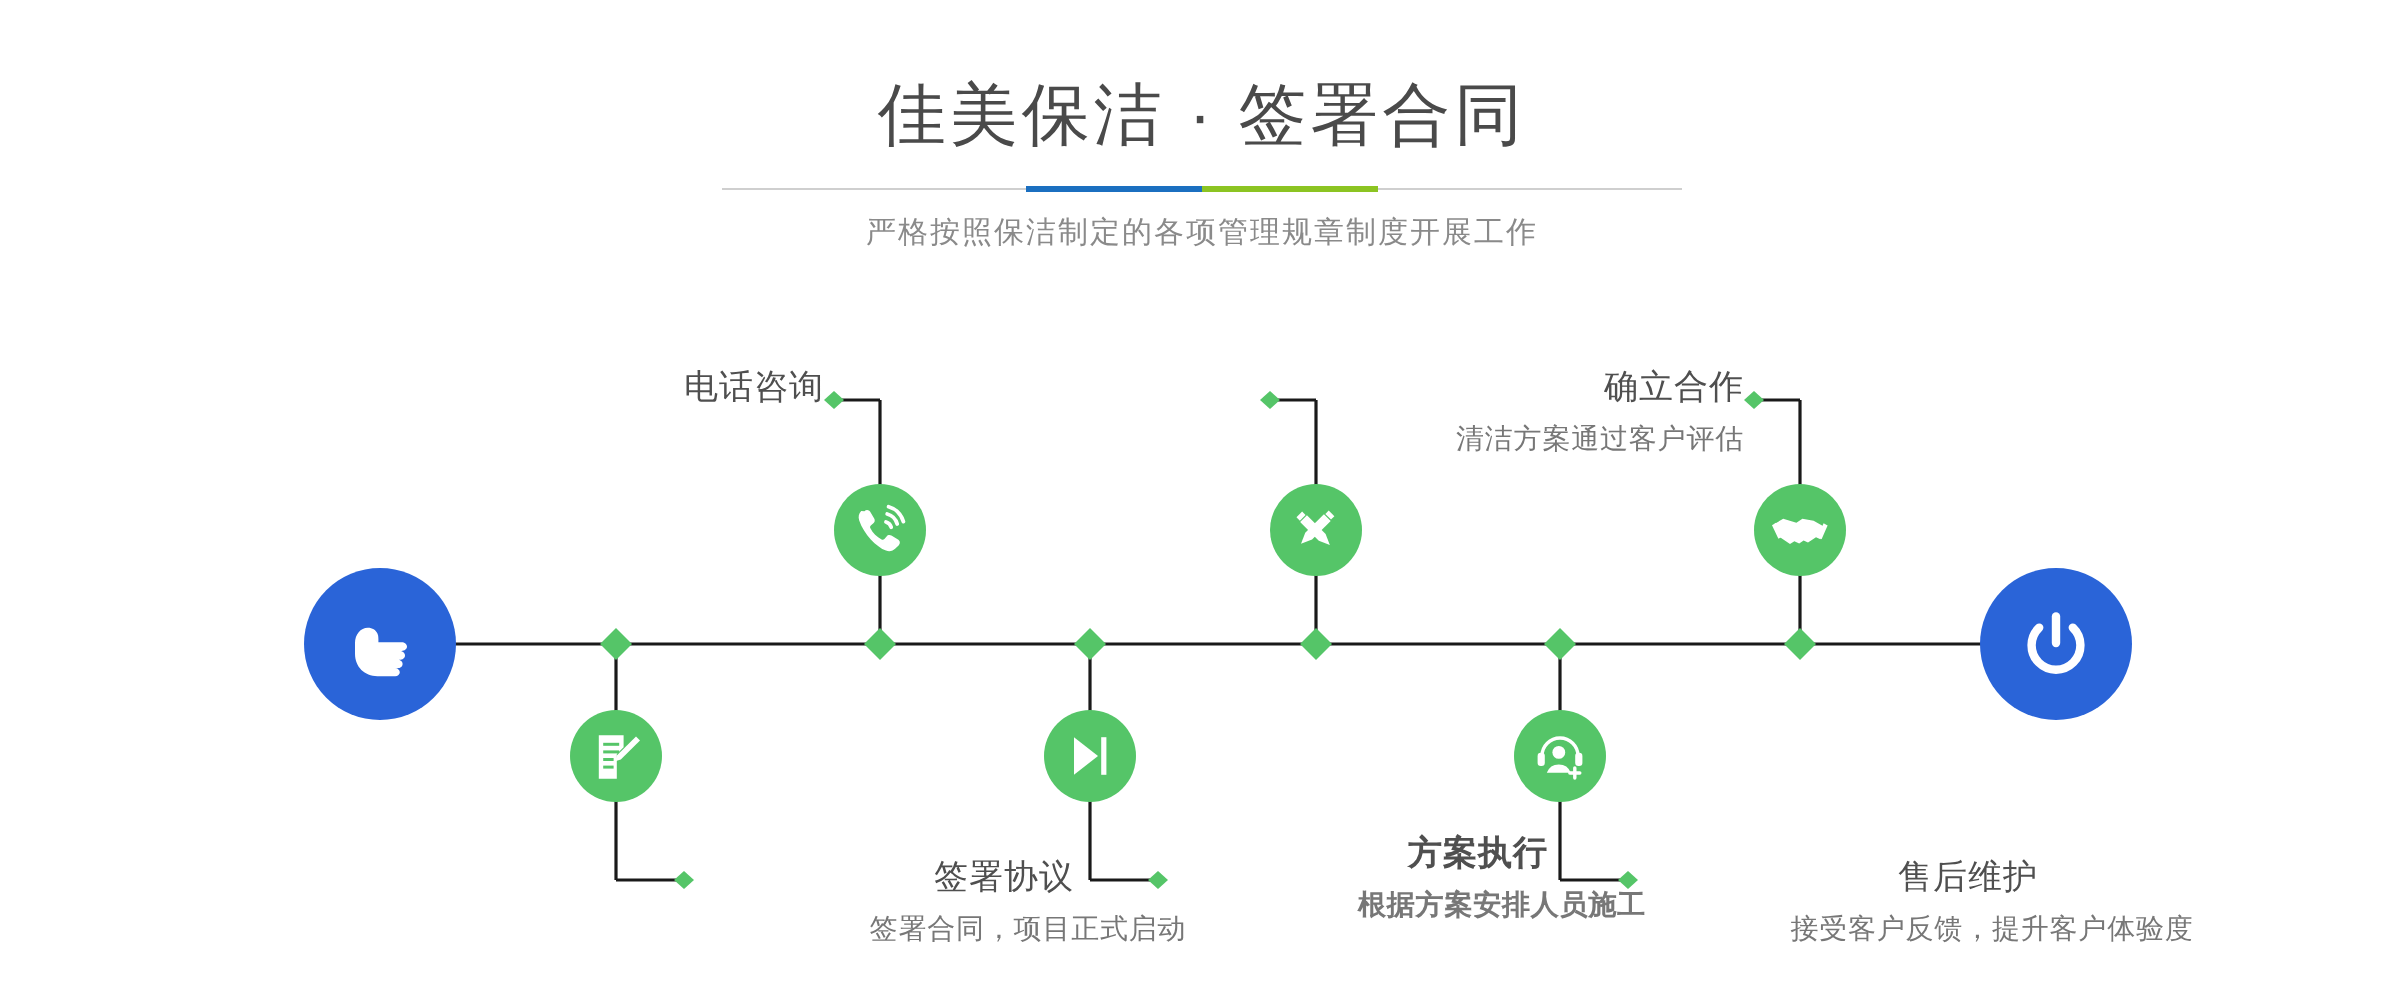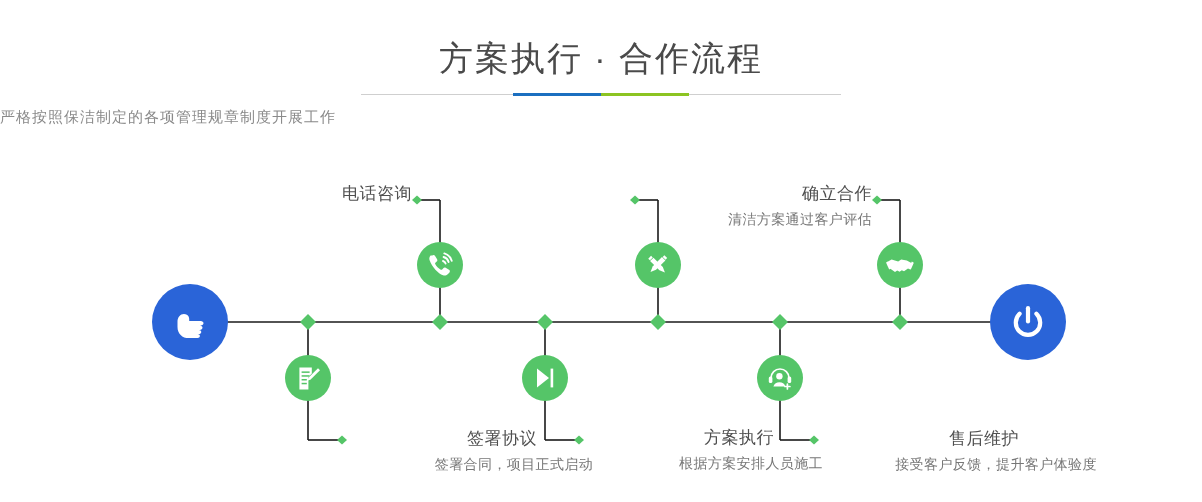--- a/index.html
+++ b/index.html
@@ -47,20 +47,21 @@
     background: #1b6fc0;
   }
   #divider .seg-green {
     position: absolute;
     top: 0px; left: 240px; width: 88px; height: 3px;
     background: #8cc422;
   }
   #page-subtitle {
     position: absolute;
     top: 106px; left: 0; width: 1202px;
+    text-align: center;
     font-size: 15px;
     color: #8a8a8a;
     letter-spacing: 1px;
     line-height: 22px;
     white-space: nowrap;
   }
 
   
   #flow {
     position: absolute;
@@ -110,21 +111,21 @@
   }
   .node-label.top-label { text-align: right; }
   .node-label.bottom-label { text-align: center; }
   .node-label.bottom-label .desc { margin-left: 24px; }
   .node-label.top-label .desc { margin-right: 0px; }
 </style>
 </head>
 <body>
 
 <div id="header">
-  <div id="page-title">方案执行 · 合作流程</div>
+  <div id="page-title">佳美保洁 · 签署合同</div>
   <div id="divider">
     <div class="rule"></div>
     <div class="seg-blue"></div>
     <div class="seg-green"></div>
   </div>
   <div id="page-subtitle">严格按照保洁制定的各项管理规章制度开展工作</div>
 </div>
 
 <div id="flow">
 
@@ -248,21 +249,21 @@
   </div>
 
   <div class="node-circle green" style="left:522px; top:355px;">
     <span>
       <svg width="26" height="26" viewBox="0 0 26 26" fill="#ffffff">
         <path d="M5.0,3.6 l12.0,9.4 l-12.0,9.4 z"></path>
         <rect x="18.6" y="3.6" width="2.6" height="18.8"></rect>
       </svg>
     </span>
   </div>
-  <div class="node-label bottom-label" style="left:589px; top:429px; width:300px;">
+  <div class="node-label bottom-label" style="left:589px; top:418px; width:300px;font-weight:bold;">
     <span class="title">方案执行</span>
     <span class="desc">根据方案安排人员施工</span>
   </div>
 
   <div class="node-circle green" style="left:757px; top:355px;">
     <span>
       <svg width="28" height="28" viewBox="0 0 28 28" fill="none" stroke="#ffffff" stroke-width="1.7" stroke-linecap="round">
         <path d="M5.0,14.0 a9.0,9.0 0 0 1 18.0,0"></path>
         <rect x="2.8" y="12.4" width="3.6" height="6.6" rx="1.6" fill="#ffffff" stroke="none"></rect>
         <rect x="21.6" y="12.4" width="3.6" height="6.6" rx="1.6" fill="#ffffff" stroke="none"></rect>

